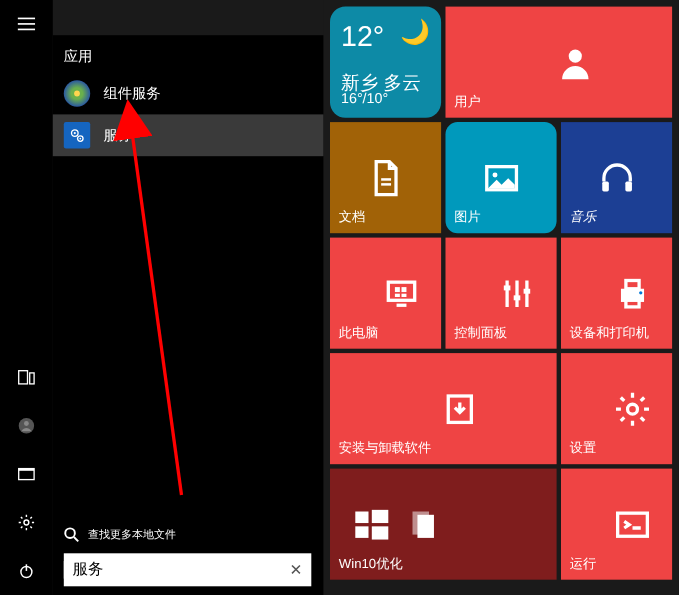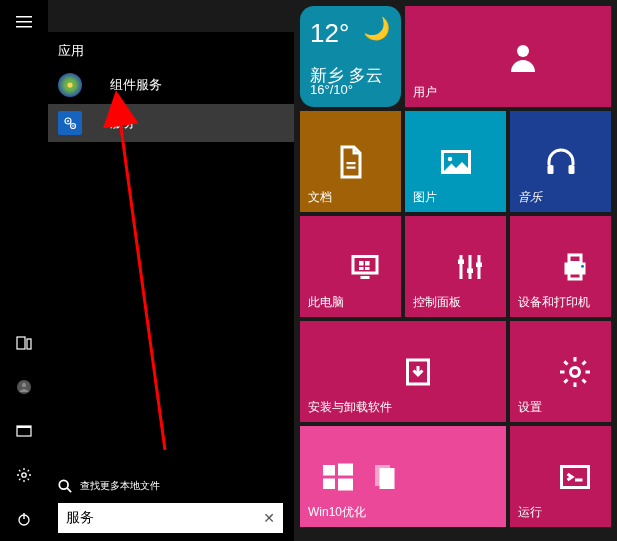--- a/index.html
+++ b/index.html
@@ -5,43 +5,43 @@
   * { margin: 0; padding: 0; box-sizing: border-box; font-family: "Segoe UI", "Microsoft YaHei", sans-serif; }
   body { background: #1a1a1a; width: 617px; height: 541px; overflow: hidden; color: #fff; position: relative; }
   .start-menu { display: flex; width: 617px; height: 541px; }
   .left-rail { width: 48px; background: #000; display: flex; flex-direction: column; position: relative; }
   .rail-top { flex: 0 0 auto; }
   .rail-bottom { position: absolute; bottom: 0; left: 0; width: 48px; }
   .rail-btn { width: 48px; height: 44px; display: flex; align-items: center; justify-content: center; cursor: pointer; }
   .rail-btn svg { fill: #fff; width: 16px; height: 16px; }
   .app-col { width: 249px; background: #000; display: flex; flex-direction: column; position: relative; margin-top: 32px; }
   .app-header { font-size: 13px; color: #fff; padding: 10px 10px 6px 10px; }
-  .app-item { height: 38px; display: flex; align-items: center; padding-left: 10px; cursor: pointer; gap: 16px; }
+  .app-item { height: 38px; display: flex; align-items: center; padding-left: 10px; cursor: pointer; }
   .app-item.selected { background: #3a3a3a; }
   .app-icon { width: 24px; height: 24px; margin-right: 12px; display: flex; align-items: center; justify-content: center; border-radius: 2px; }
   .app-item-label { font-size: 13px; }
   .search-area { position: absolute; bottom: 0; left: 0; width: 249px; padding: 0 0 8px 10px; }
   .search-hint { display: flex; align-items: center; font-size: 10px; color: #fff; margin-bottom: 10px; text-align: right; }
   .search-hint svg { width: 14px; height: 14px; margin-right: 8px; fill: none; stroke: #fff; stroke-width: 2; }
   .search-box { display: flex; align-items: center; background: #fff; width: 225px; height: 30px; }
   .search-input { flex: 1; border: none; outline: none; font-size: 14px; padding: 0 8px; color: #000; }
   .search-clear { width: 30px; height: 30px; display: flex; align-items: center; justify-content: center; color: #555; font-size: 14px; cursor: pointer; }
   .tile-grid { flex: 1; background: #1a1a1a; padding: 6px 6px 6px 6px; display: flex; flex-direction: column; gap: 4px; }
   .tile-row { display: flex; gap: 4px; }
   .tile { cursor: pointer; position: relative; display: flex; flex-direction: column; }
   .tile.small { width: 101px; height: 101px; }
   .tile.wide { width: 206px; height: 101px; }
   .tile-label { position: absolute; bottom: 6px; left: 8px; font-size: 12px; color: #fff; }
   .tile-center-icon { flex: 1; display: flex; align-items: center; justify-content: center; }
   .tile-center-icon svg { fill: #fff; width: 36px; height: 36px; }
-  .c-blue { background: #be185d; padding-left: 29px; }
+  .c-blue { background: #ef4444; padding-left: 29px; }
   .c-navy { background: #1c3f94; font-style: italic; }
-  .c-lightblue { background: #ec4899; }
+  .c-lightblue { background: #7f1d1d; }
   .c-red { background: #a16207; }
-  .c-cyan { background: #0099bc; }
+  .c-cyan { background: #0099bc; border-radius: 11px; }
   .weather-tile { width: 101px; height: 101px; position: relative; background: #0d8aa6; border-radius: 14px; }
   .weather-temp { position: absolute; top: 12px; left: 10px; font-size: 26px; font-weight: 300; }
   .weather-desc { position: absolute; top: 58px; left: 10px; font-size: 17px; }
   .weather-range { position: absolute; top: 76px; left: 10px; font-size: 13px; }
   .weather-icon { position: absolute; top: 10px; right: 10px; font-size: 22px; }
   
   .arrow-overlay { position: absolute; pointer-events: none; z-index: 100; }
 </style>
 </head>
 <body>

